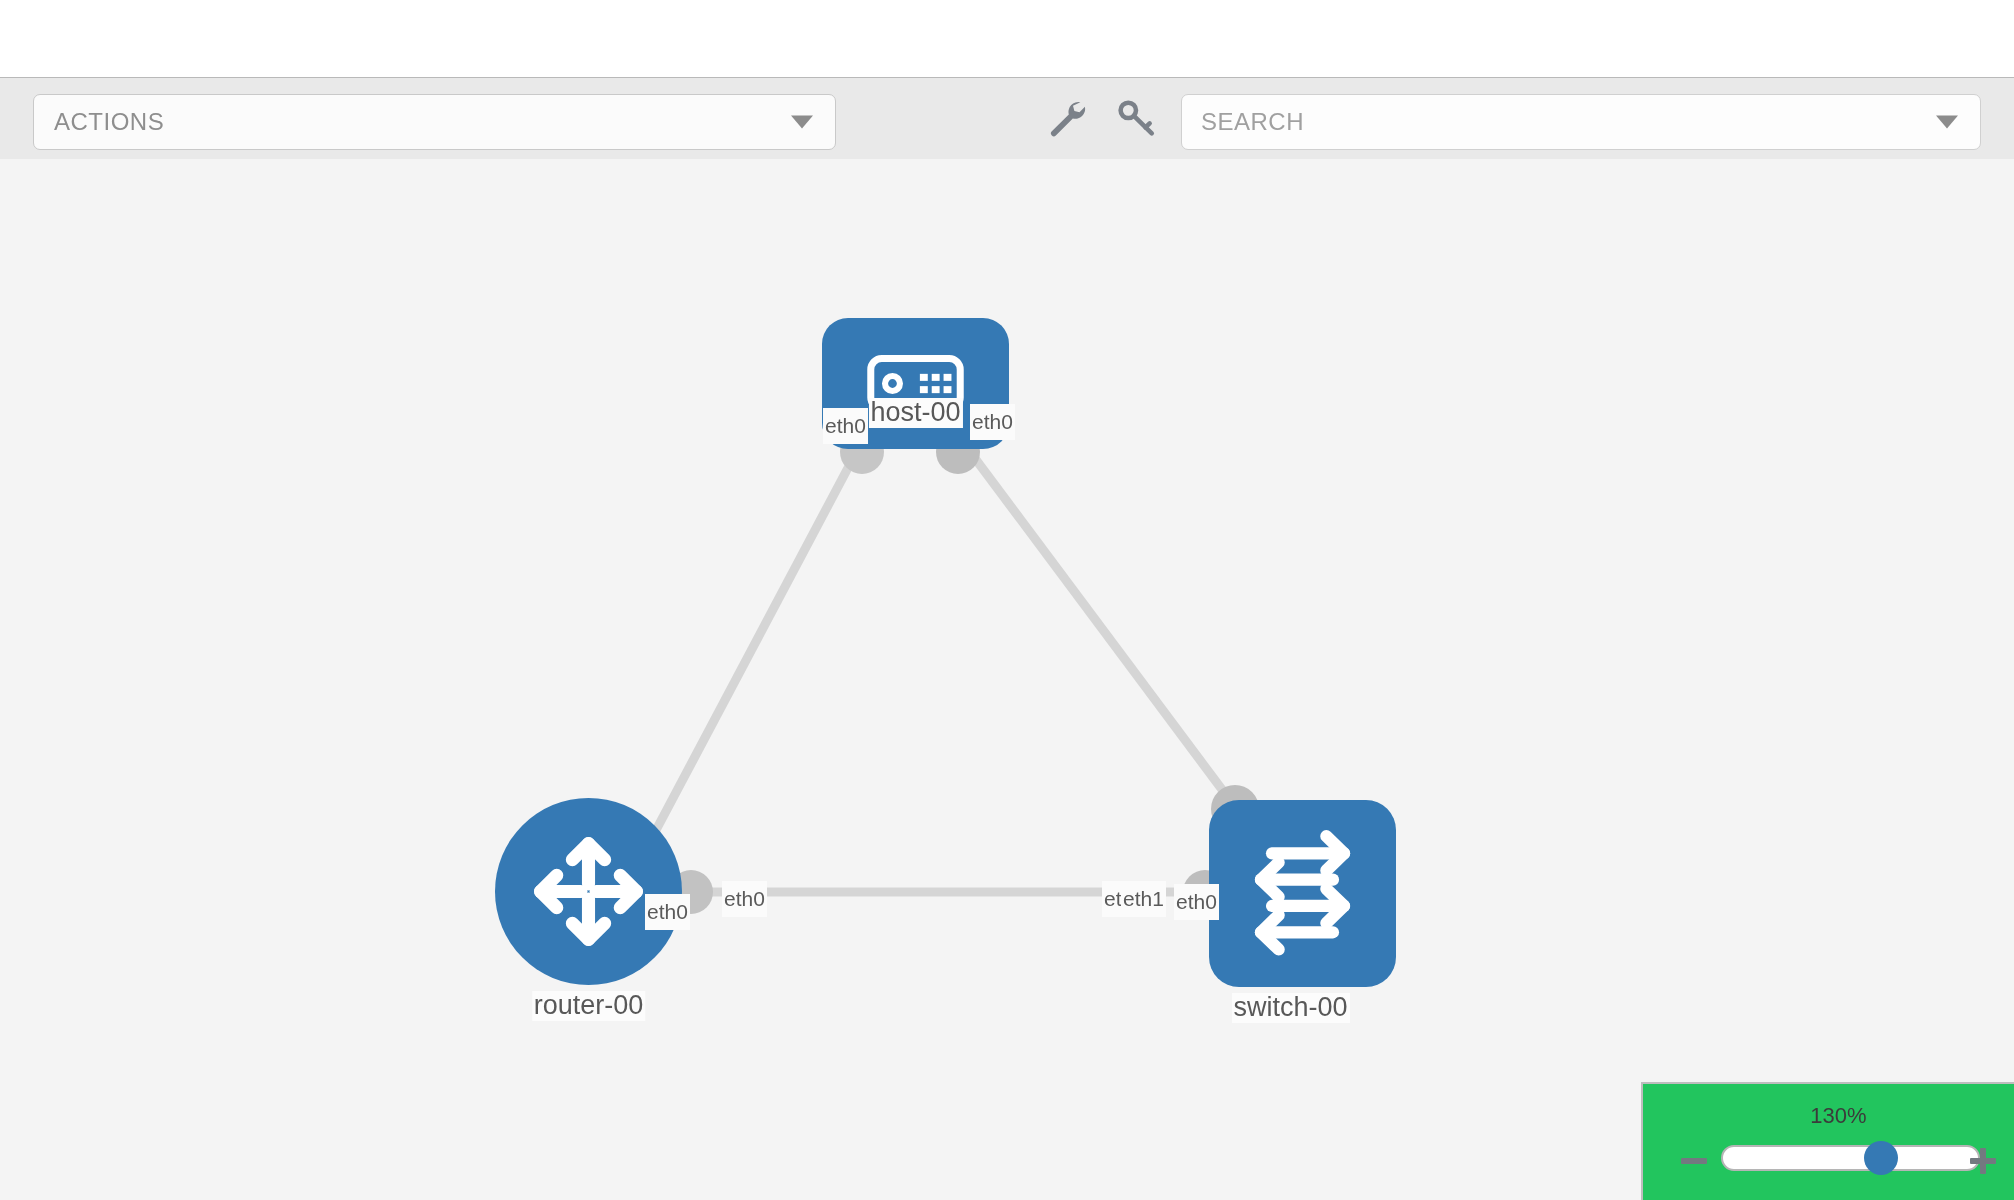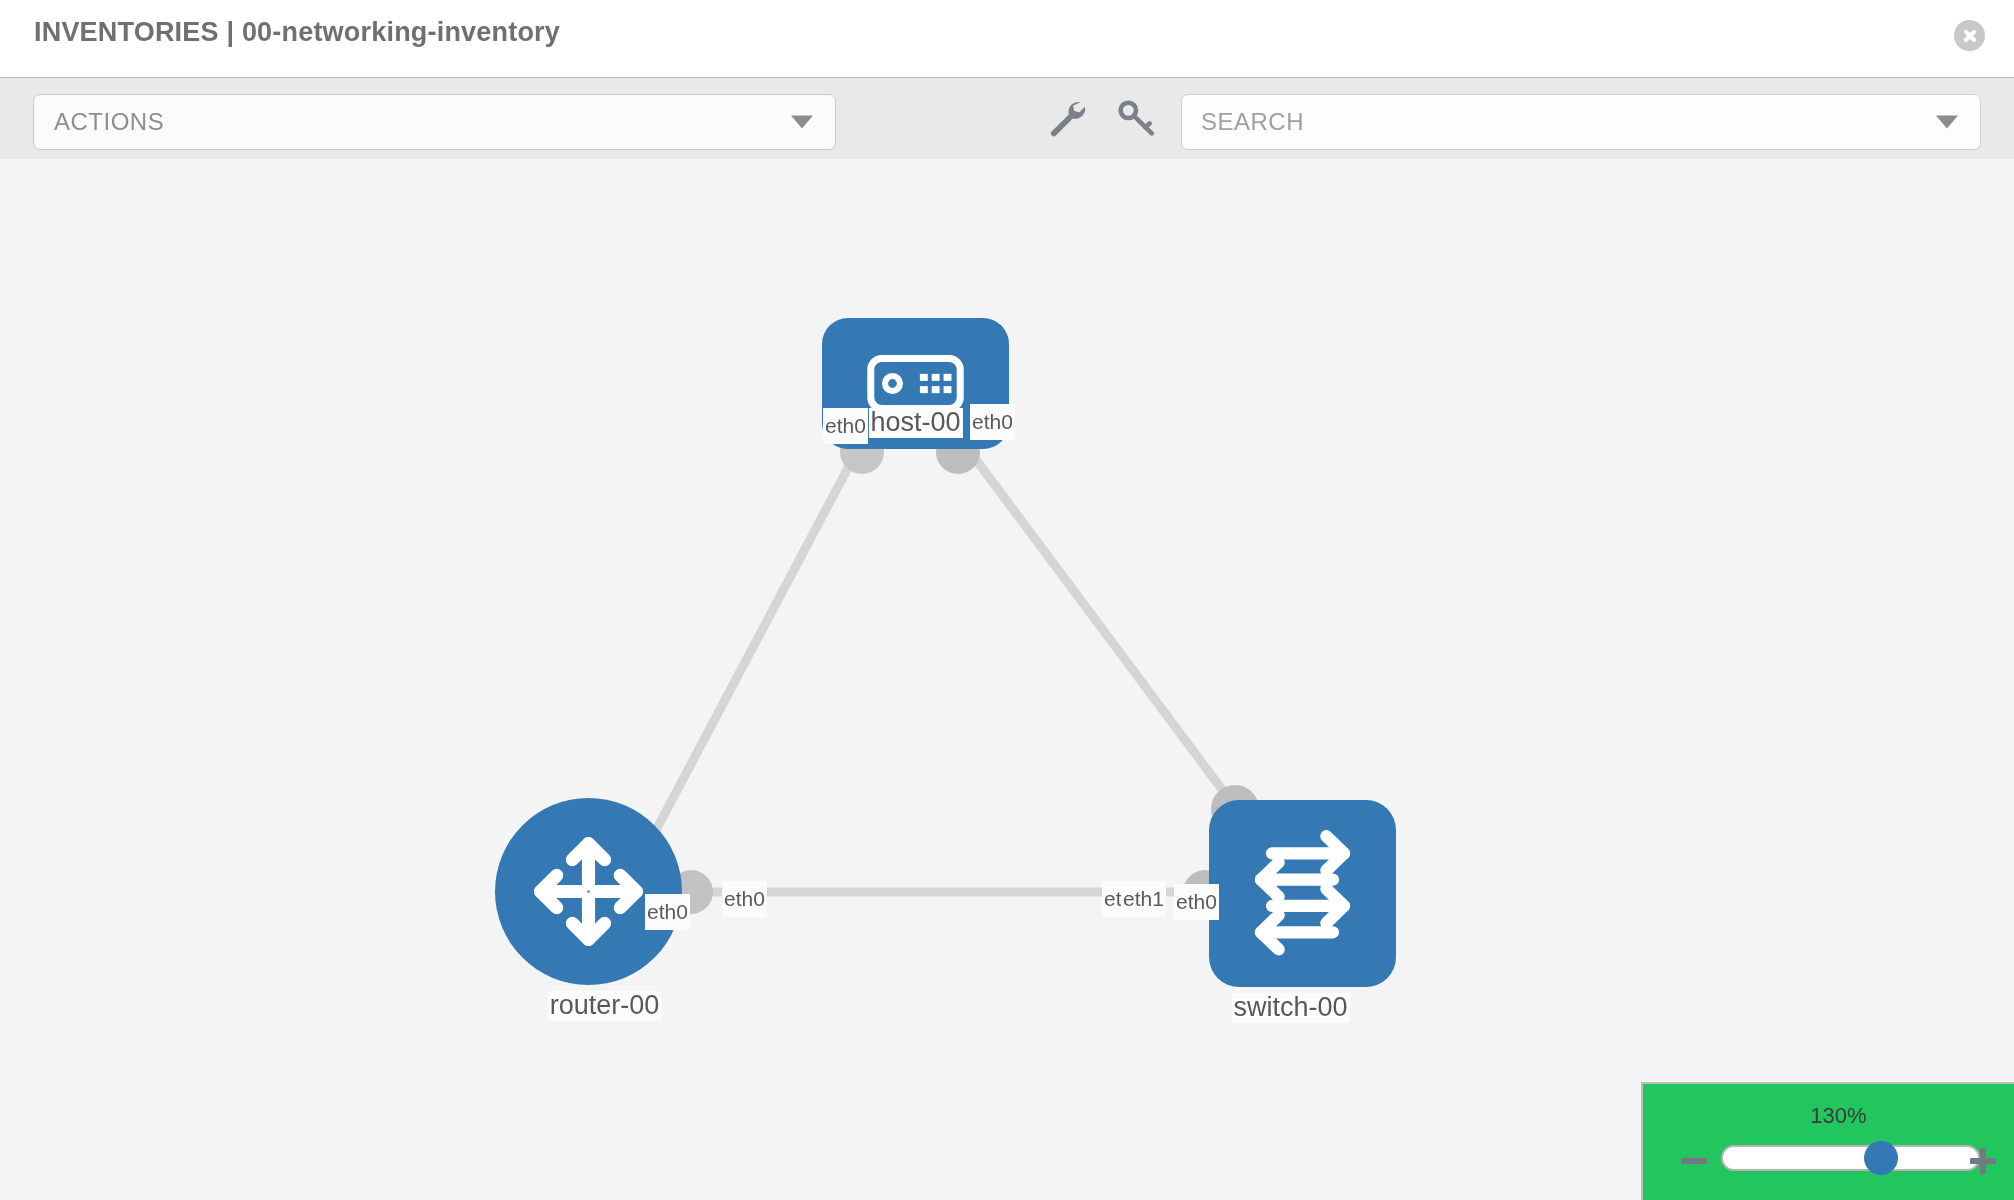--- a/index.html
+++ b/index.html
@@ -130,26 +130,26 @@
     color: #585858;
     background: #fcfcfc;
     white-space: nowrap;
     padding: 0 2px;
     line-height: 1.1;
   }
 
   
   #node-host { left: 822px; top: 159px; width: 187px; height: 131px; }
   #node-host .node-shape { width: 187px; height: 131px; border-radius: 26px; }
-  #node-host .node-label { top: 90px; }
+  #node-host .node-label { top: 80px; }
 
   
   #node-router { left: 495px; top: 639px; width: 187px; height: 187px; }
   #node-router .node-shape { width: 187px; height: 187px; border-radius: 50%; }
-  #node-router .node-label { top: 193px; margin-left: 16px; }
+  #node-router .node-label { top: 193px; }
 
   
   #node-switch { left: 1209px; top: 641px; width: 163px; height: 187px; }
   #node-switch .node-shape { width: 187px; height: 187px; border-radius: 30px; }
   #node-switch .node-label { top: 193px; }
 
   .iface-label {
     position: absolute;
     font-size: 21px;
     color: #5a5a5a;
@@ -208,24 +208,20 @@
     border-radius: 50%;
     background: #3579b4;
     cursor: grab;
   }
 </style>
 </head>
 <body>
 
 <div id="app">
 
-  <div class="header">
-    <div class="header-title">INVENTORIES | 00-networking-inventory</div>
-    <div class="close-btn"></div>
-  </div>
 
   <div class="toolbar">
 
     <div class="actions-select">
       <span class="actions-label">ACTIONS</span>
       <span class="caret"></span>
     </div>
 
     <span class="tool-icon wrench-icon">
       <svg width="42" height="42" viewBox="0 0 24 24">

